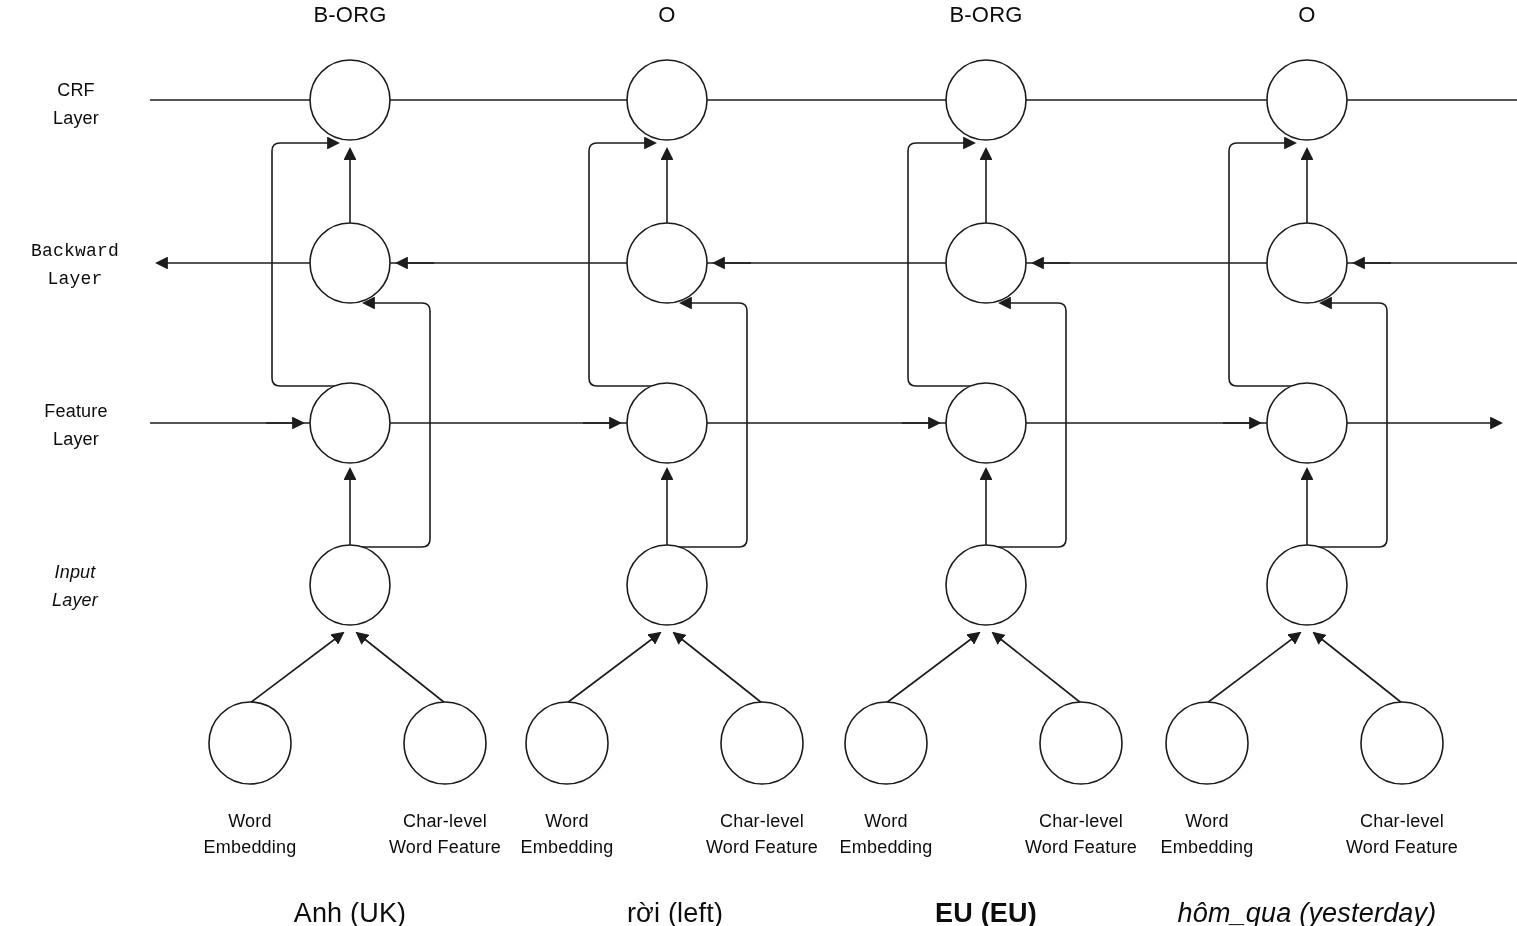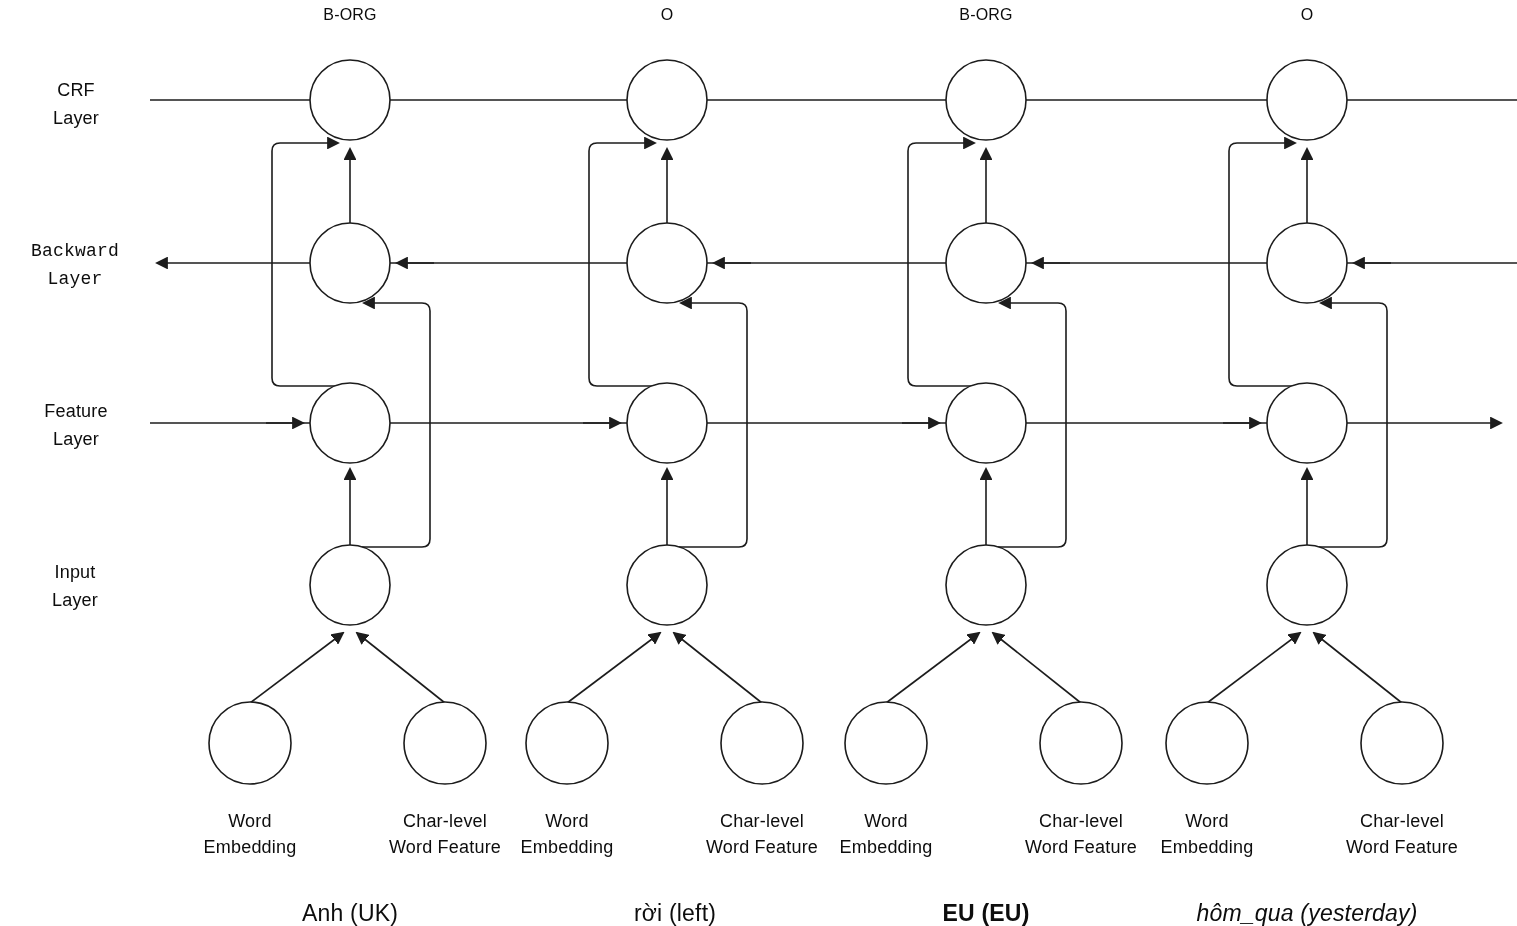--- a/index.html
+++ b/index.html
@@ -19,22 +19,22 @@
     transform:translate(-50%,-50%);
     text-align:center;
     white-space:nowrap;
     font-size:18px;
     line-height:26px;
     color:#0d0d0d;
     letter-spacing:0.2px;
   }
   .lbl span{display:block;}
   .layer-lbl{line-height:28px;}
-  .tag-lbl{font-size:16px;}
-  .word-lbl{font-size:23px;}
+  .tag-lbl{font-size:22px;}
+  .word-lbl{font-size:27px;}
 </style>
 </head>
 <body>
 
 <div id="canvas" style="background: rgb(255, 255, 255);">
 
   <svg id="net" width="1517" height="926" viewBox="0 0 1517 926">
     <defs>
       <marker id="arrow" viewBox="0 0 10 10" refX="8.5" refY="5" markerWidth="8" markerHeight="8" orient="auto-start-reverse">
         <path id="arrowhead-shape" d="M0,0 L10,5 L0,10 Z" style="fill: rgb(28, 28, 28);"></path>
@@ -116,21 +116,21 @@
     <span>Layer</span>
   </div>
   <div class="lbl layer-lbl" style="left:75px;top:265px;font-family:Liberation Mono, monospace;">
     <span>Backward</span>
     <span>Layer</span>
   </div>
   <div class="lbl layer-lbl" style="left:76px;top:425px;">
     <span>Feature</span>
     <span>Layer</span>
   </div>
-  <div class="lbl layer-lbl" style="left:75px;top:586px;">
+  <div class="lbl layer-lbl" style="left:75px;top:586px;font-style:italic;">
     <span>Input</span>
     <span>Layer</span>
   </div>
 
   <div id="col-labels">
       <div class="lbl tag-lbl" style="left: 350px; top: 15px;">
         <span>B-ORG</span>
       </div>
       <div class="lbl " style="left: 250px; top: 834px;">
         <span>Word</span>

